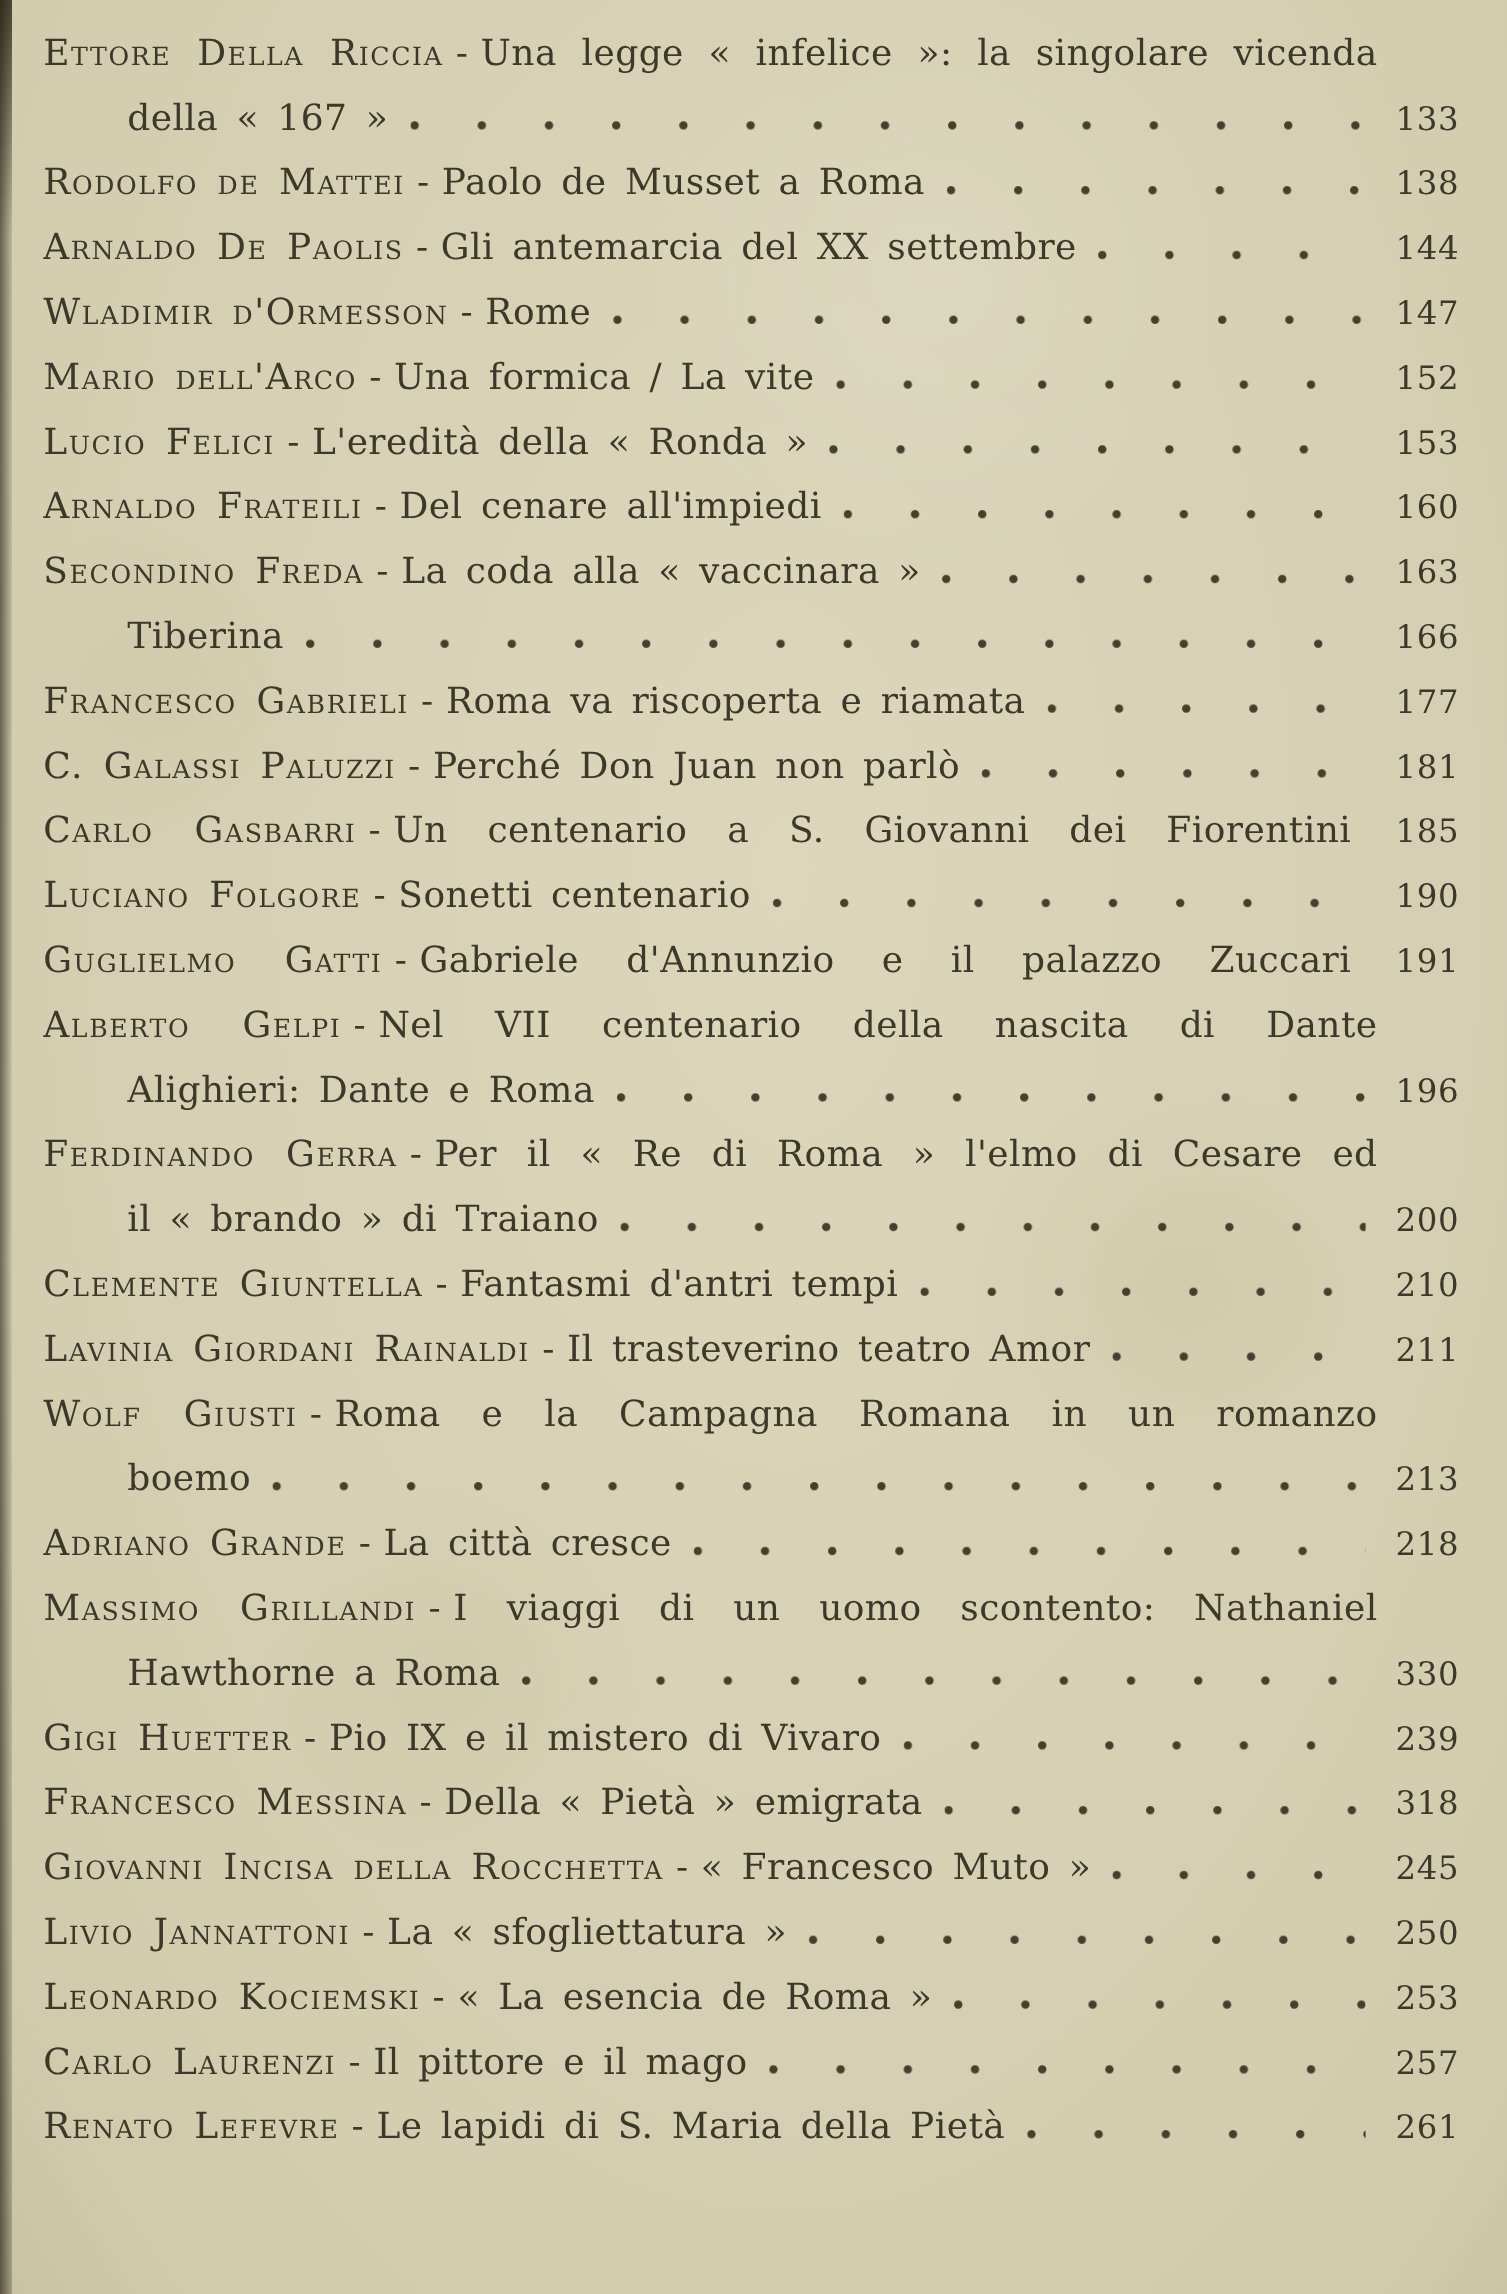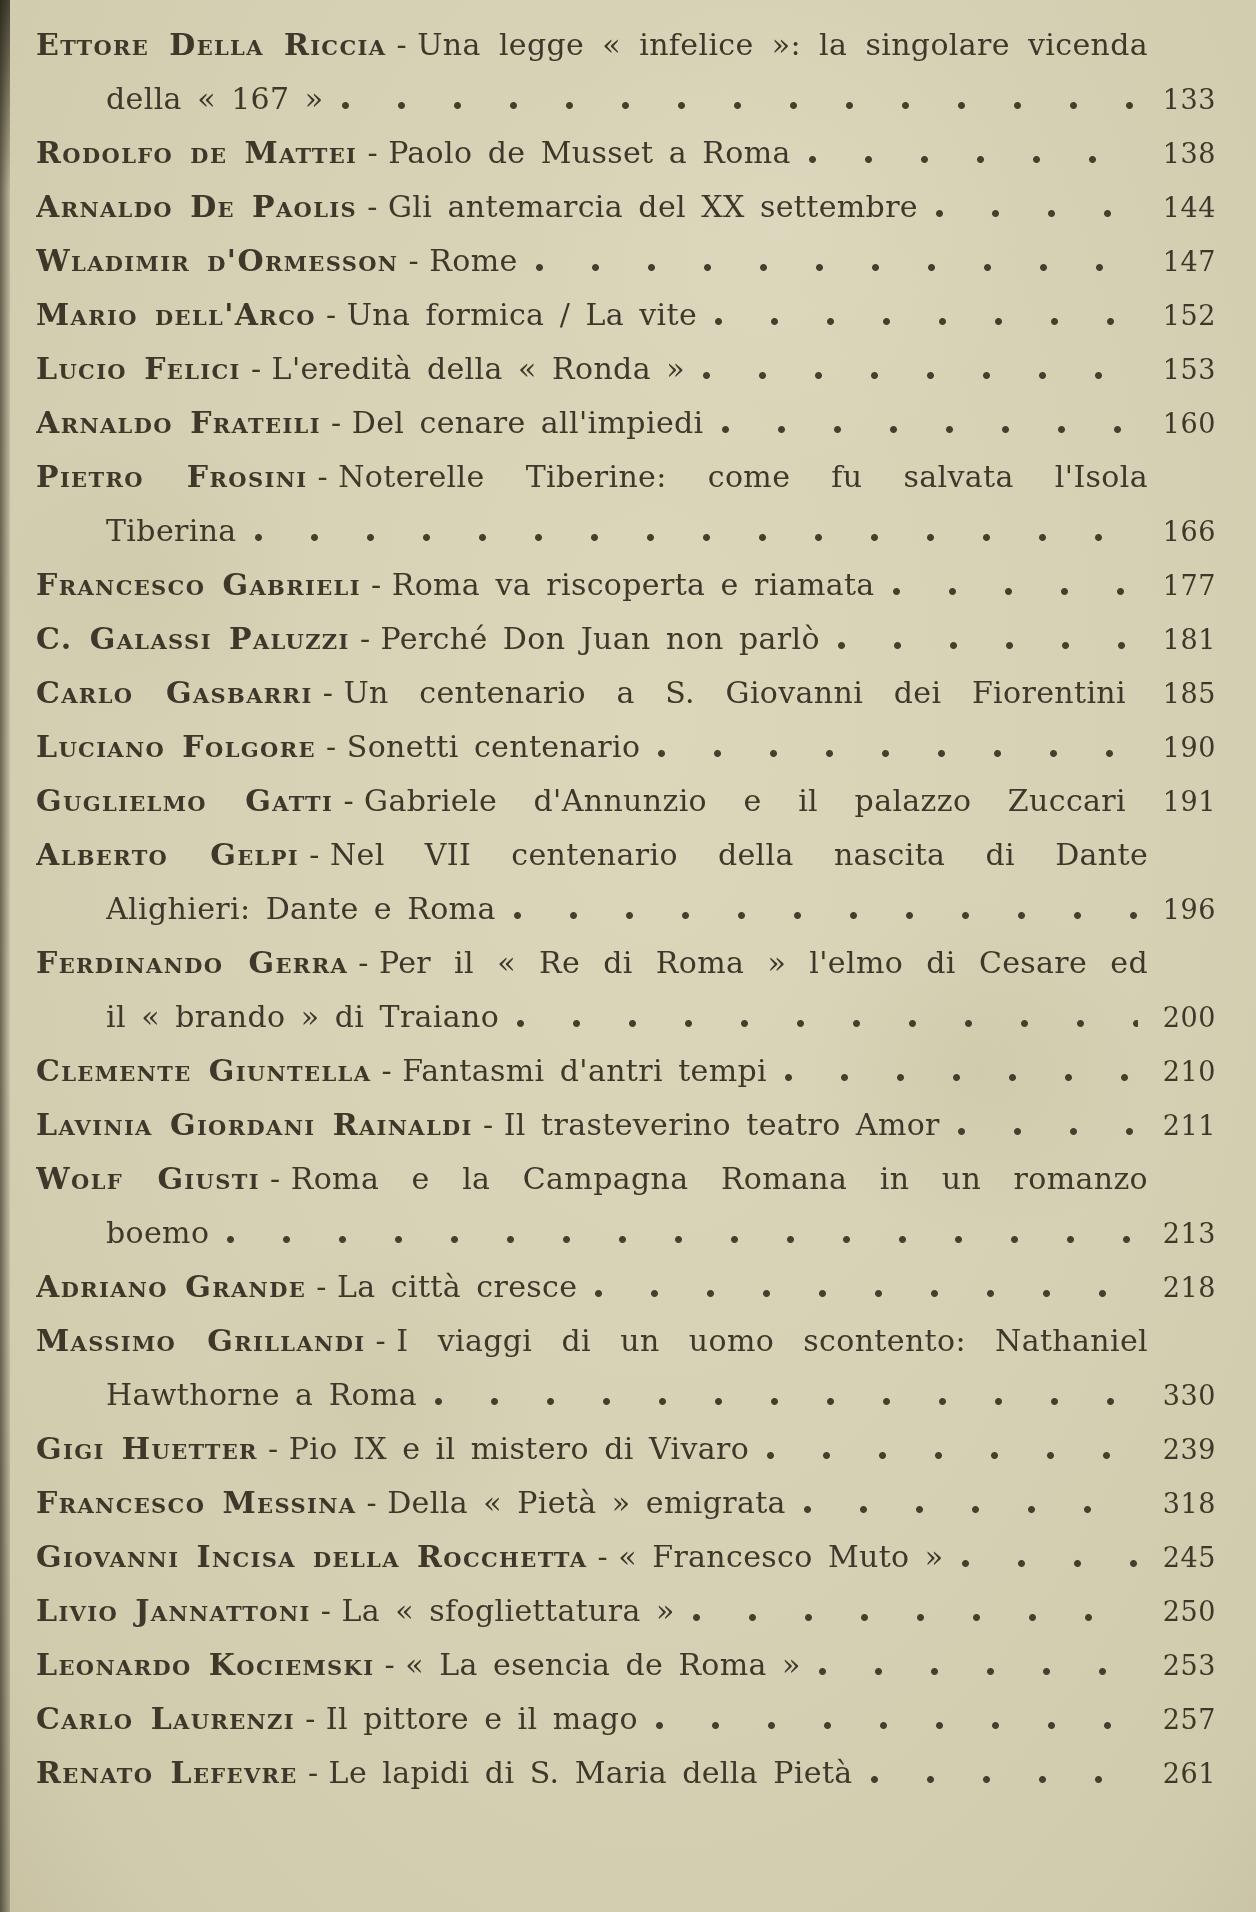--- a/index.html
+++ b/index.html
@@ -46,21 +46,21 @@
     display:block;
     text-align:justify;text-align-last:justify;
     padding-right:68px;                  
     white-space:normal;overflow:hidden;
   }
   .row.cont{padding-left:70px;}
   .text{flex:0 1 auto;min-width:0;overflow:hidden;}
   .row.fill .text{
     flex:1 1 auto;text-align:justify;text-align-last:justify;padding-right:26px;
   }
-  .author{font-variant-caps:small-caps;letter-spacing:.045em;font-weight:bold;}
+  .author{font-variant-caps:small-caps;letter-spacing:.045em;}
   .sep{margin:0 .34em;}
   .dots{
     flex:1 1 auto;min-width:0;height:7px;
     margin:0 14px 0 18px;
     background-image:radial-gradient(circle at 3.5px 3.5px, var(--ink-dot) 3px, rgba(0,0,0,0) 3.9px);
     background-size:56px 7px;background-repeat:repeat-x;background-position:left bottom;
   }
   .pagenum{
     flex:0 0 64px;width:64px;text-align:right;
     font-size:27px;letter-spacing:.02em;
@@ -109,22 +109,26 @@
     <span class="dots"></span>
     <span class="pagenum">153</span>
   </div>
 
   <div class="row">
     <span class="text"><span class="author">Arnaldo Frateili</span><span class="sep">-</span><span class="title">Del cenare all'impiedi</span></span>
     <span class="dots"></span>
     <span class="pagenum">160</span>
   </div>
 
-
-  <div class="row full"><span class="author">Pietro Frosini</span><span class="sep">-</span><span class="title">Noterelle Tiberine: come fu salvata l'Isola</span></div>
+  <div class="row">
+    <span class="text"><span class="author">Secondino Freda</span><span class="sep">-</span><span class="title">La coda alla « vaccinara »</span></span>
+    <span class="dots"></span>
+    <span class="pagenum">163</span>
+  </div>
+
 
   <div class="row cont">
     <span class="text"><span class="title">Tiberina</span></span>
     <span class="dots"></span>
     <span class="pagenum">166</span>
   </div>
 
   <div class="row">
     <span class="text"><span class="author">Francesco Gabrieli</span><span class="sep">-</span><span class="title">Roma va riscoperta e riamata</span></span>
     <span class="dots"></span>

